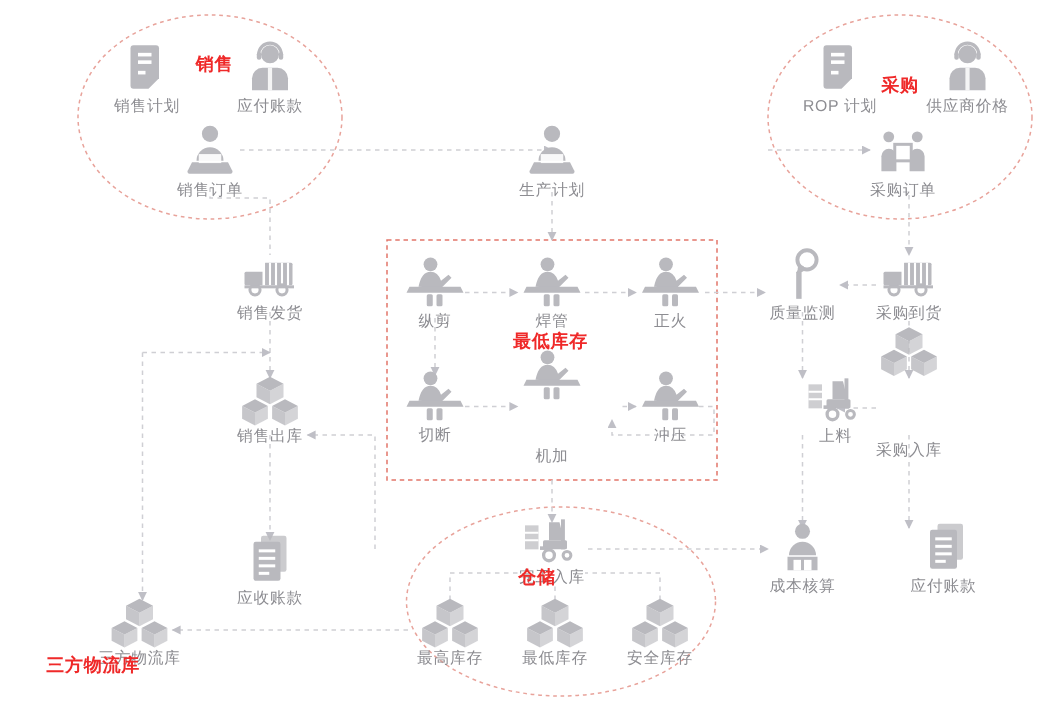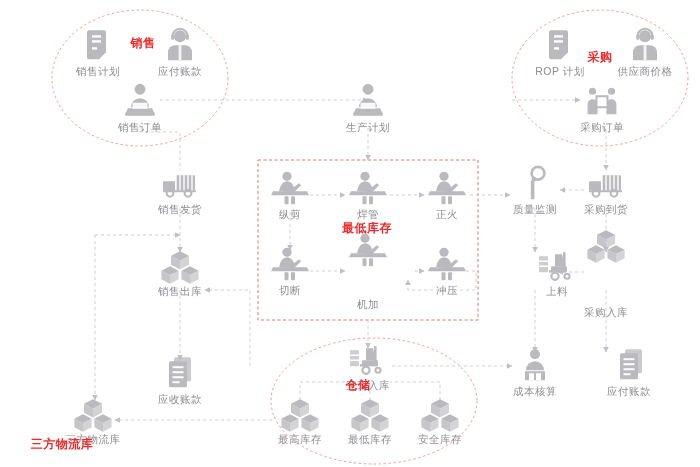--- a/index.html
+++ b/index.html
@@ -313,21 +313,21 @@
            <path d="M18 8 h7 l3 12 h-10 z" fill="#b9b9be"></path>
            <rect x="26" y="6" width="2.6" height="20" fill="#b9b9be"></rect>
            <rect x="14" y="20" width="16" height="6" rx="1" fill="#b9b9be"></rect>
            <rect x="12" y="24" width="4" height="2.4" fill="#b9b9be"></rect>
            <circle cx="18" cy="30" r="3.6" fill="none" stroke="#b9b9be" stroke-width="2.2"></circle>
            <circle cx="30" cy="30" r="2.6" fill="none" stroke="#b9b9be" stroke-width="2"></circle>
           </svg>
         </div>
         <div class="lbl">上料</div>
       </div>
-      <div class="node" style="left: 606px; top: 272px; gap: 42px;">
+      <div class="node" style="left: 606px; top: 260px; gap: 42px;">
         <div class="ico">
           <svg class="gl" width="40" height="38" viewBox="0 0 40 38">
             <path d="M20 5 l9 4.6 l-9 4.6 l-9 -4.6 z" fill="#b9b9be"></path>
            <path d="M11 9.6 v9 l9 4.6 v-9 z" fill="#b9b9be" opacity=".82"></path>
            <path d="M29 9.6 v9 l-9 4.6 v-9 z" fill="#b9b9be" opacity=".62"></path>
            <path d="M10 20 l8.6 4.4 l-8.6 4.4 l-8.6 -4.4 z" fill="#b9b9be"></path>
            <path d="M1.4 24.4 v8.6 l8.6 4.4 v-8.6 z" fill="#b9b9be" opacity=".82"></path>
            <path d="M18.6 24.4 v8.6 l-8.6 4.4 v-8.6 z" fill="#b9b9be" opacity=".62"></path>
            <path d="M30 20 l8.6 4.4 l-8.6 4.4 l-8.6 -4.4 z" fill="#b9b9be"></path>
            <path d="M21.4 24.4 v8.6 l8.6 4.4 v-8.6 z" fill="#b9b9be" opacity=".82"></path>

